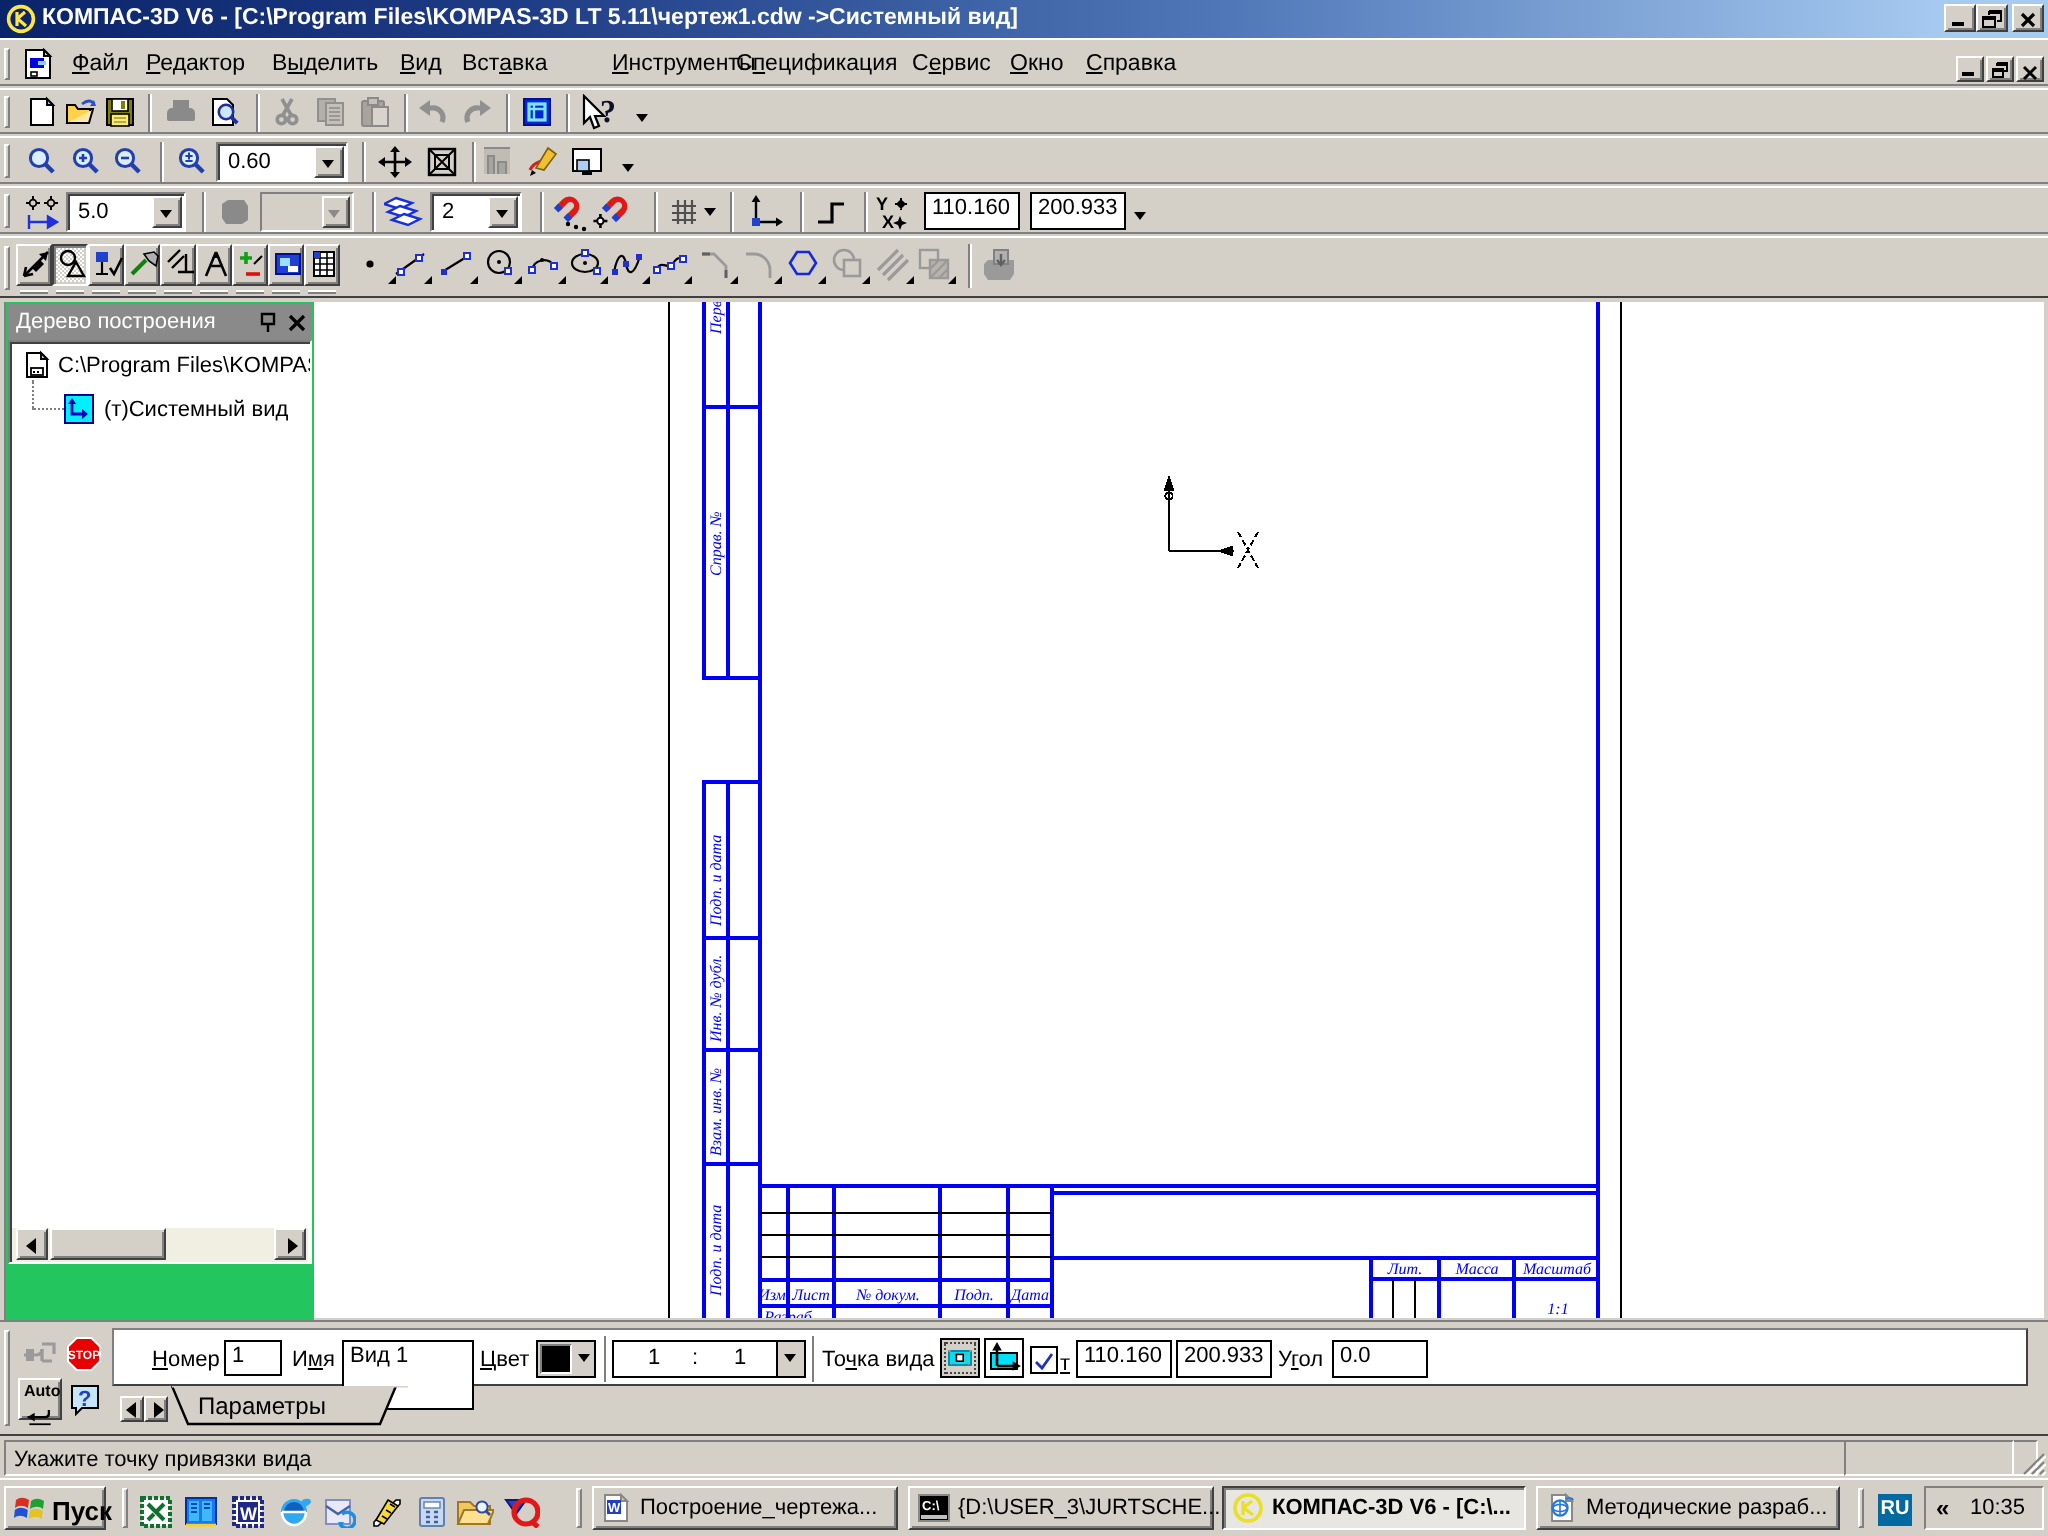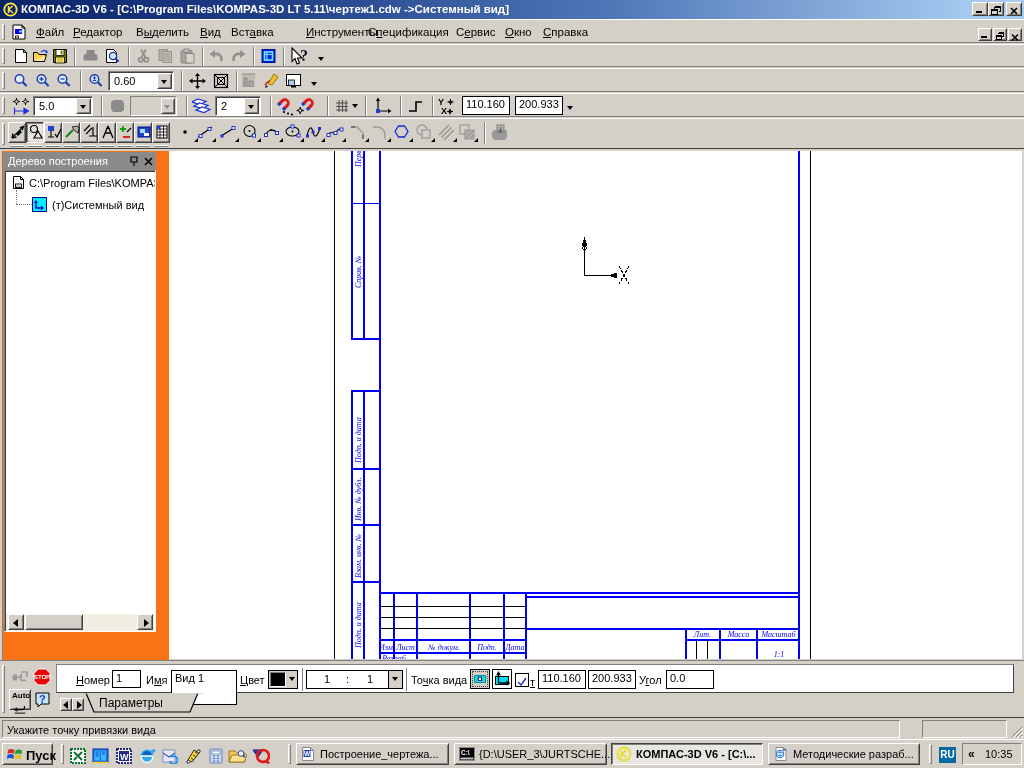--- a/index.html
+++ b/index.html
@@ -486,21 +486,21 @@
   <line x1="427.5" y1="93" x2="427.5" y2="124.5"></line>
   <line x1="427.5" y1="124.5" x2="460" y2="124.5"></line>
   <path d="M427.5 88 l-2 6 h4 z" fill="#000"></path>
   <circle cx="427.5" cy="97" r="1.8"></circle>
   <path d="M453 124.5 l6 -2 v4 z" fill="#000"></path>
   <path d="M462 115 l10 18 M472 115 l-10 18" stroke-dasharray="3 1.5"></path>
  </g>
 </svg>
 </div>
 
-<div class="abs" style="left:2px;top:151px;width:167px;height:509px;background:#f97316;border-left:1px solid #808080;" id="tree">
+<div class="abs" style="left:2px;top:151px;width:155px;height:509px;background:#22c55e;border-left:1px solid #808080;" id="tree">
  <div class="abs" style="left:1px;top:1px;width:152px;height:18px;background:#8a8a8a;color:#fff;font-size:11px;padding:3px 0 0 4px;">Дерево построения
   <svg class="abs" style="left:125px;top:4px" width="10" height="11" viewBox="0 0 10 11">
         <path d="M2 1 h6 v5 h-6 z M2 6 h6 M5 6 v4" stroke="#000" fill="none" stroke-width="1.2"></path>
       </svg>
   <svg class="abs" style="left:139px;top:4px" width="11" height="11" viewBox="0 0 11 11">
         <path d="M2 2 l7 7 M9 2 l-7 7" stroke="#000" stroke-width="1.6"></path>
       </svg>
  </div>
  <div class="abs" style="left:1px;top:19px;width:152px;height:462px;background:#fff;border:1px solid;border-color:#808080 #fff #fff #808080;box-shadow:inset 1px 1px 0 #404040;overflow:hidden;">
    <svg class="abs" style="left:7px;top:4px" width="13" height="15" viewBox="0 0 13 15">
@@ -611,21 +611,21 @@
       <div class="abs" style="left:4px;top:2px;width:0;height:0;border:4px solid transparent;border-left:5px solid #000;border-right:none;"></div>
     </div>
  <svg class="abs" style="left:84px;top:32px" width="120" height="21" viewBox="0 0 120 21">
       <path d="M2 0 l8 19 h96 l8 -19" fill="#d4d0c8" stroke="#000" stroke-width="1.2"></path>
       <path d="M2 0 h118" stroke="#d4d0c8" stroke-width="1.5"></path>
     </svg>
  <div class="abs" style="left:99px;top:35px;font-size:12px;">Параметры</div>
 </div>
 
 <div class="abs" style="left:0;top:717px;width:1024px;height:22px;background:#d4d0c8;border-top:1px solid #404040;" id="status">
- <div class="abs" style="left:2px;top:2px;width:898px;height:18px;border:1px solid;border-color:#808080 #fff #fff #808080;font-size:11px;padding:3px 0 0 4px;">Укажите точку привязки вида</div>
+ <div class="abs" style="left:2px;top:2px;width:1017px;height:18px;border:1px solid;border-color:#808080 #fff #fff #808080;font-size:11px;padding:3px 0 0 4px;">Укажите точку привязки вида</div>
  <div class="abs" style="left:922px;top:2px;width:85px;height:18px;border:1px solid;border-color:#808080 #fff #fff #808080;"></div>
  <svg class="abs" style="left:1011px;top:8px" width="12" height="12" viewBox="0 0 12 12">
       <path d="M11 1 L1 11 M11 5 L5 11 M11 9 L9 11" stroke="#808080"></path>
       <path d="M12 2 L2 12 M12 6 L6 12 M12 10 L10 12" stroke="#fff"></path>
     </svg>
 </div>
 
 <div class="abs" style="left:0;top:739px;width:1024px;height:29px;background:#d4d0c8;border-top:1px solid #fff;" id="task">
  <div class="ras abs" style="left:2px;top:3px;width:51px;height:22px;">
    <svg class="abs" style="left:4px;top:2px" width="17" height="16" viewBox="0 0 17 16">

